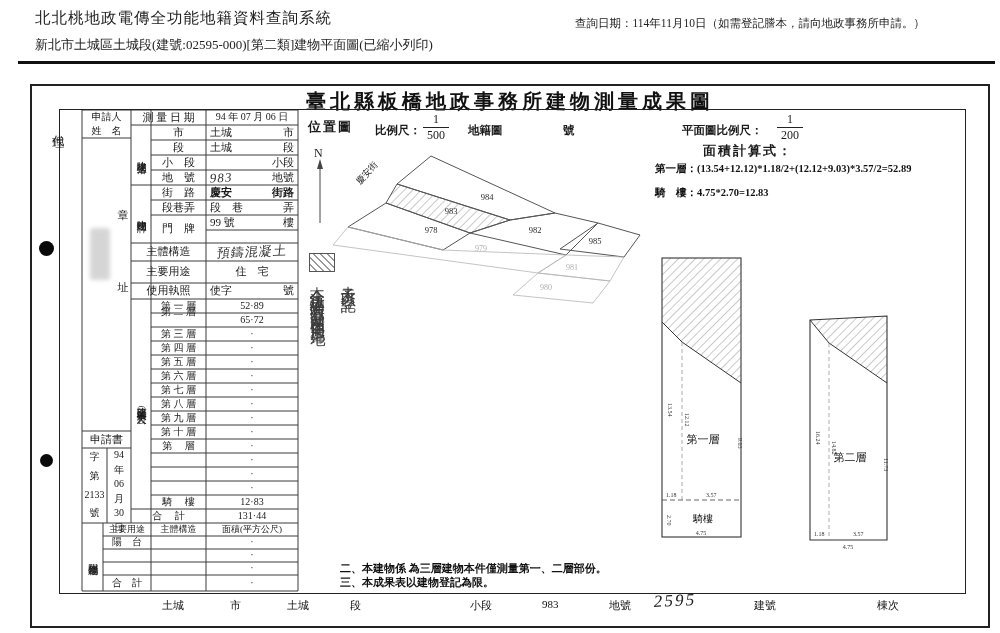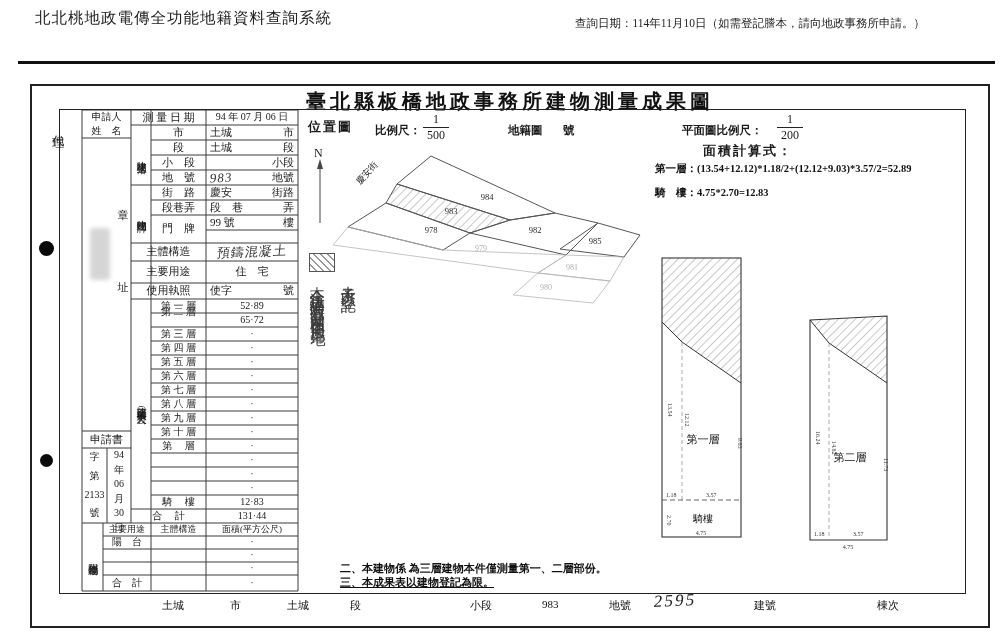--- a/index.html
+++ b/index.html
@@ -44,20 +44,21 @@
   .foot.hand2{font-size:17px;color:#222;transform:skewX(-10deg) rotate(-3deg);letter-spacing:2px;}
   svg text{font-family:"Liberation Serif",serif;}
 </style>
 </head>
 <body>
 
 <div id="stage">
 
   <div class="abs" id="sys-title">北北桃地政電傳全功能地籍資料查詢系統</div>
   <div class="abs" id="query-date">查詢日期：114年11月10日（如需登記謄本，請向地政事務所申請。）</div>
+  <div class="abs" id="sys-subtitle">新北市土城區土城段(建號:02595-000)[第二類]建物平面圖(已縮小列印)</div>
   <div class="abs" id="rule"></div>
 
   <div class="abs" id="doc">
     <div class="abs" id="doc-title">臺北縣板橋地政事務所建物測量成果圖</div>
 
     <div class="abs hole" style="left:7px;top:155px;width:15px;height:15px;"></div>
     <div class="abs hole" style="left:8px;top:368px;width:13px;height:13px;"></div>
 
     <div class="abs" id="inner">
 
@@ -118,21 +119,21 @@
           <div class="cell " style="left: 91px; top: 15px; width: 55px; height: 15px;">市</div>
           <div class="cell pair" style="left: 146px; top: 15px; width: 92px; height: 15px;"><span>土城</span><span>市</span></div>
           <div class="cell " style="left: 91px; top: 30px; width: 55px; height: 15px;">段</div>
           <div class="cell pair" style="left: 146px; top: 30px; width: 92px; height: 15px;"><span>土城</span><span>段</span></div>
           <div class="cell " style="left: 91px; top: 45px; width: 55px; height: 15px;">小　段</div>
           <div class="cell pair" style="left: 146px; top: 45px; width: 92px; height: 15px;"><span></span><span>小段</span></div>
           <div class="cell " style="left: 91px; top: 60px; width: 55px; height: 15px;">地　號</div>
           <div class="cell pair" style="left: 146px; top: 60px; width: 92px; height: 15px;"><span class="hand">983</span><span>地號</span></div>
           <div class="cell vert f10" style="left: 71px; top: 75px; width: 20px; height: 58px;">建物門牌</div>
           <div class="cell " style="left: 91px; top: 75px; width: 55px; height: 15px;">街　路</div>
-          <div class="cell pair" style="left: 146px; top: 75px; width: 92px; height: 15px;"><span>慶安</span><span>街路</span></div>
+          <div class="cell pair" style="left: 146px; top: 75px; width: 92px; height: 15px; font-weight: bold;"><span>慶安</span><span>街路</span></div>
           <div class="cell " style="left: 91px; top: 90px; width: 55px; height: 15px;">段巷弄</div>
           <div class="cell pair" style="left: 146px; top: 90px; width: 92px; height: 15px;"><span>段　巷</span><span>弄</span></div>
           <div class="cell " style="left: 91px; top: 105px; width: 55px; height: 28px;">門　牌</div>
           <div class="cell pair" style="left: 146px; top: 105px; width: 92px; height: 15px;"><span>99 號</span><span>樓</span></div>
           <div class="cell f11" style="left: 57px; top: 100px; width: 12px; height: 12px;">章</div>
           <div class="cell f11" style="left: 57px; top: 172px; width: 12px; height: 12px;">址</div>
           <div class="cell stamp" style="left: 30px; top: 118px; width: 20px; height: 52px;"></div>
           <div class="cell " style="left: 71px; top: 133px; width: 75px; height: 18px;">主體構造</div>
           <div class="cell hand" style="left: 146px; top: 133px; width: 92px; height: 18px;">預鑄混凝土</div>
           <div class="cell " style="left: 71px; top: 151px; width: 75px; height: 22px;">主要用途</div>
@@ -187,21 +188,21 @@
           <div class="cell f10" style="left: 146px; top: 465px; width: 92px; height: 16px;">·</div>
         </div>
 
       <div class="cell sec-lbl" style="left:248px;top:10px;">位置圖</div>
       <div class="cell scale-lbl" style="left:315px;top:14px;">比例尺：</div>
       <div class="abs frac" style="left:358px;top:3px;">
         <span>1</span>
         <span class="bar"></span>
         <span>500</span>
       </div>
-      <div class="cell scale-lbl" style="left:408px;top:14px;margin-left:40px;">地籍圖</div>
+      <div class="cell scale-lbl" style="left:408px;top:14px;">地籍圖</div>
       <div class="cell scale-lbl" style="left:503px;top:14px;">號</div>
 
       <svg class="abs" width="360" height="170" style="left:238px;top:33px;" viewBox="0 0 360 170">
         <defs>
           <pattern id="mh" width="6" height="6" patternUnits="userSpaceOnUse" patternTransform="rotate(45)">
             <line x1="0" y1="0" x2="0" y2="6" stroke="#777" stroke-width="0.8"></line>
           </pattern>
         </defs>
         <g>
           <text x="16" y="14" font-size="12" fill="#222">N</text>
@@ -280,21 +281,21 @@
           <text x="29" y="138" transform="rotate(90 29 138)">14.82</text>
           <text x="81" y="155" transform="rotate(90 81 155)">11.73</text>
           <text x="11" y="233">1.18</text>
           <text x="50" y="233">3.57</text>
           <text x="45" y="246" text-anchor="middle">4.75</text>
         </g>
         <text x="47" y="158" font-size="11" text-anchor="middle" fill="#111">第二層</text>
       </svg>
 
       <div class="abs note-line" style="left:280px;top:451px;">二、本建物係 為三層建物本件僅測量第一、二層部份。</div>
-      <div class="abs note-line" style="left:280px;top:465px;text-decoration:underline;">三、本成果表以建物登記為限。</div>
+      <div class="abs note-line" style="left:280px;top:465px;">三、本成果表以建物登記為限。</div>
     </div>
 
     <div class="foot" style="left:130px;top:512px;">土城</div>
     <div class="foot" style="left:198px;top:512px;">市</div>
     <div class="foot" style="left:255px;top:512px;">土城</div>
     <div class="foot" style="left:318px;top:512px;">段</div>
     <div class="foot" style="left:438px;top:512px;">小段</div>
     <div class="foot" style="left:510px;top:512px;">983</div>
     <div class="foot" style="left:577px;top:512px;">地號</div>
     <div class="foot hand2" style="left:622px;top:505px;">2595</div>

